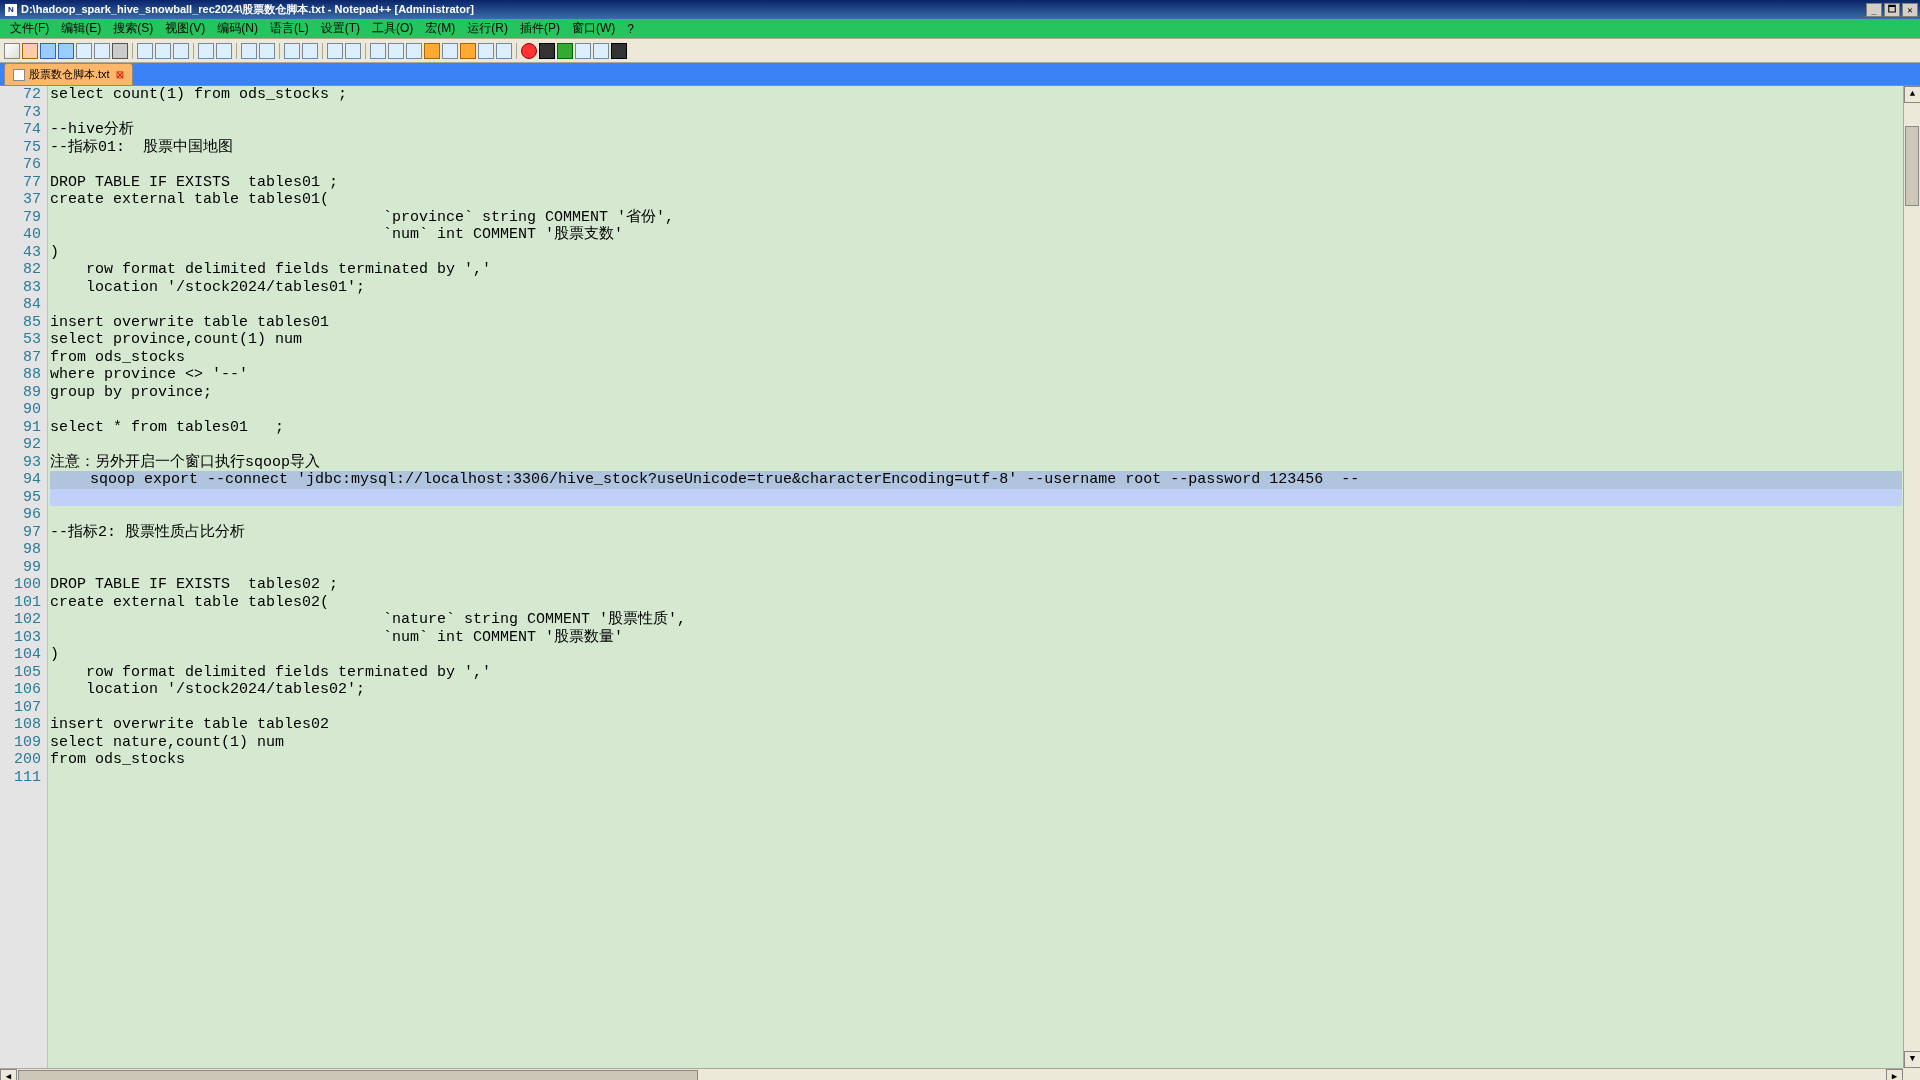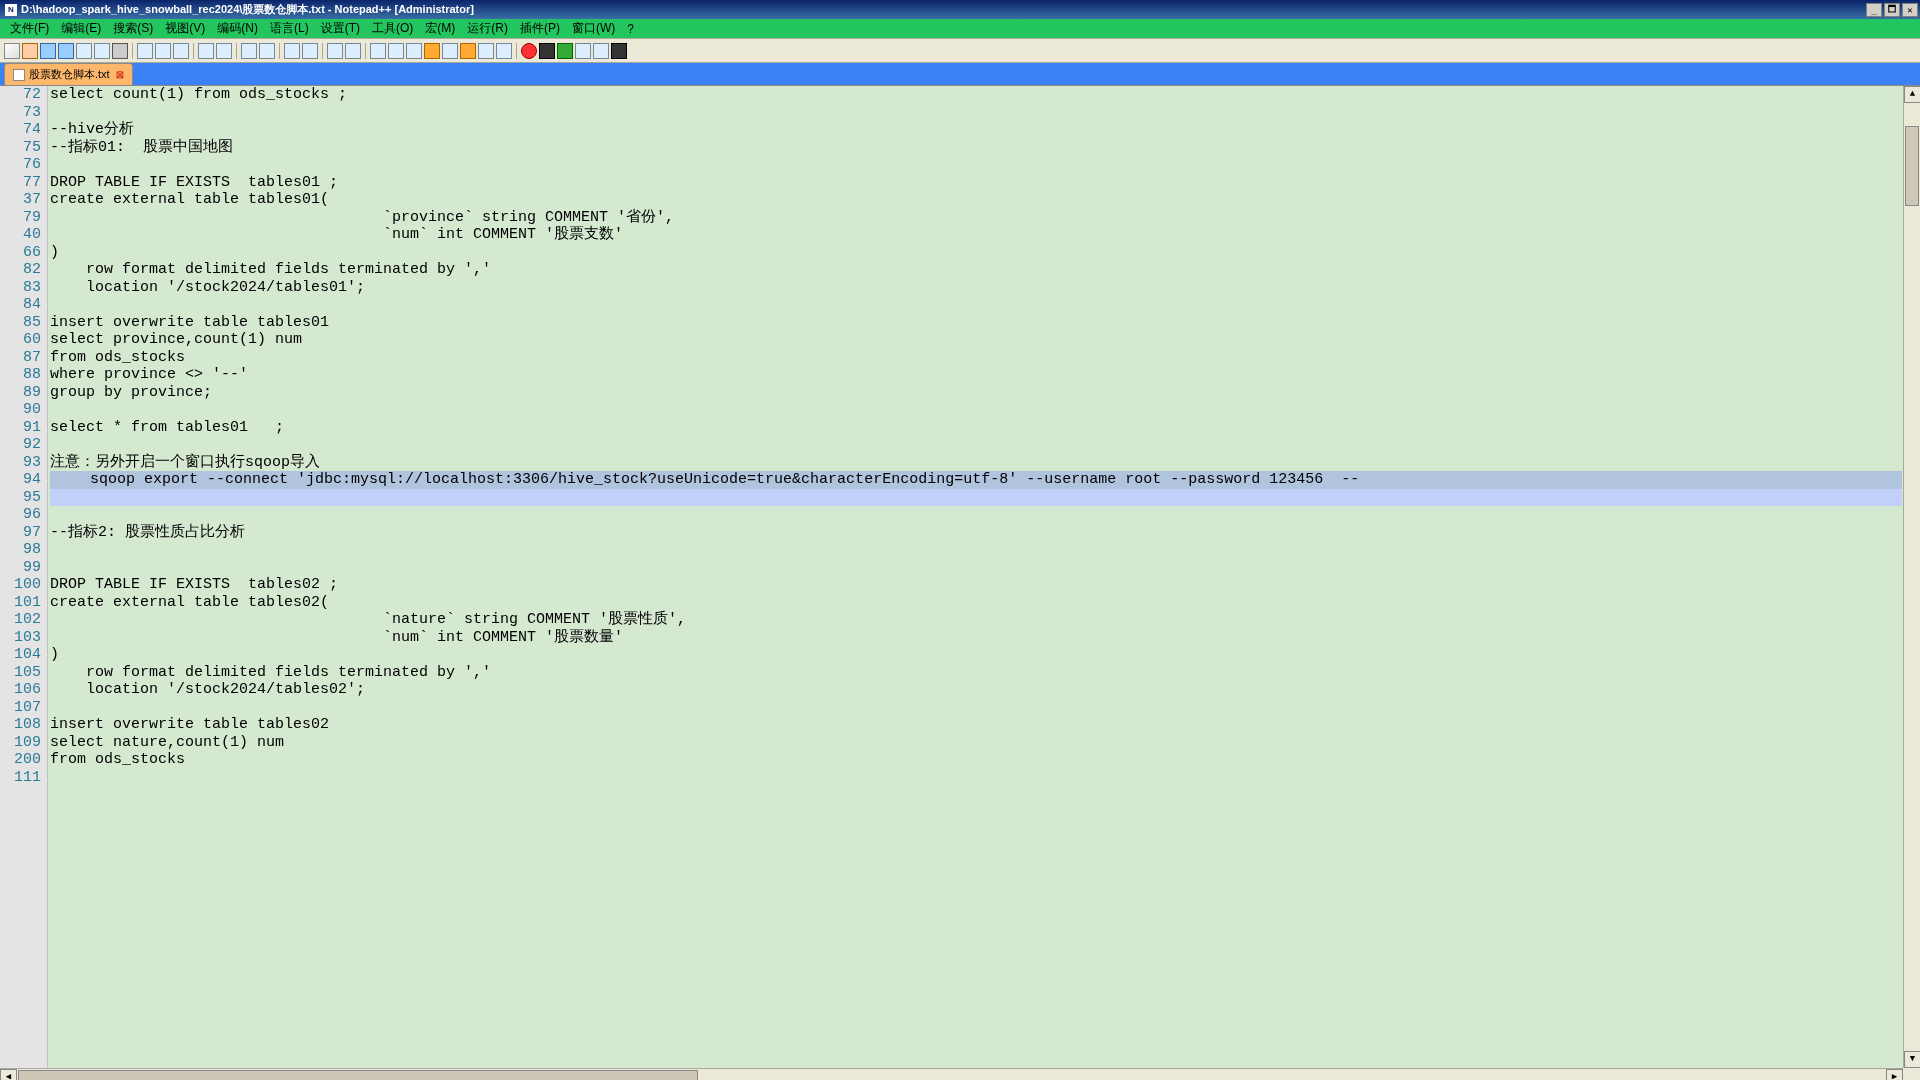--- a/index.html
+++ b/index.html
@@ -132,26 +132,26 @@
   <div class="gutter" id="gutter">
       <span class="ln">72</span>
       <span class="ln">73</span>
       <span class="ln">74</span>
       <span class="ln">75</span>
       <span class="ln">76</span>
       <span class="ln">77</span>
       <span class="ln">37</span>
       <span class="ln">79</span>
       <span class="ln">40</span>
-      <span class="ln">66</span>
+      <span class="ln">43</span>
       <span class="ln">82</span>
       <span class="ln">83</span>
       <span class="ln">84</span>
       <span class="ln">85</span>
-      <span class="ln">60</span>
+      <span class="ln">53</span>
       <span class="ln">87</span>
       <span class="ln">88</span>
       <span class="ln">89</span>
       <span class="ln">90</span>
       <span class="ln">91</span>
       <span class="ln">92</span>
       <span class="ln">93</span>
       <span class="ln">94</span>
       <span class="ln">95</span>
       <span class="ln">96</span>

